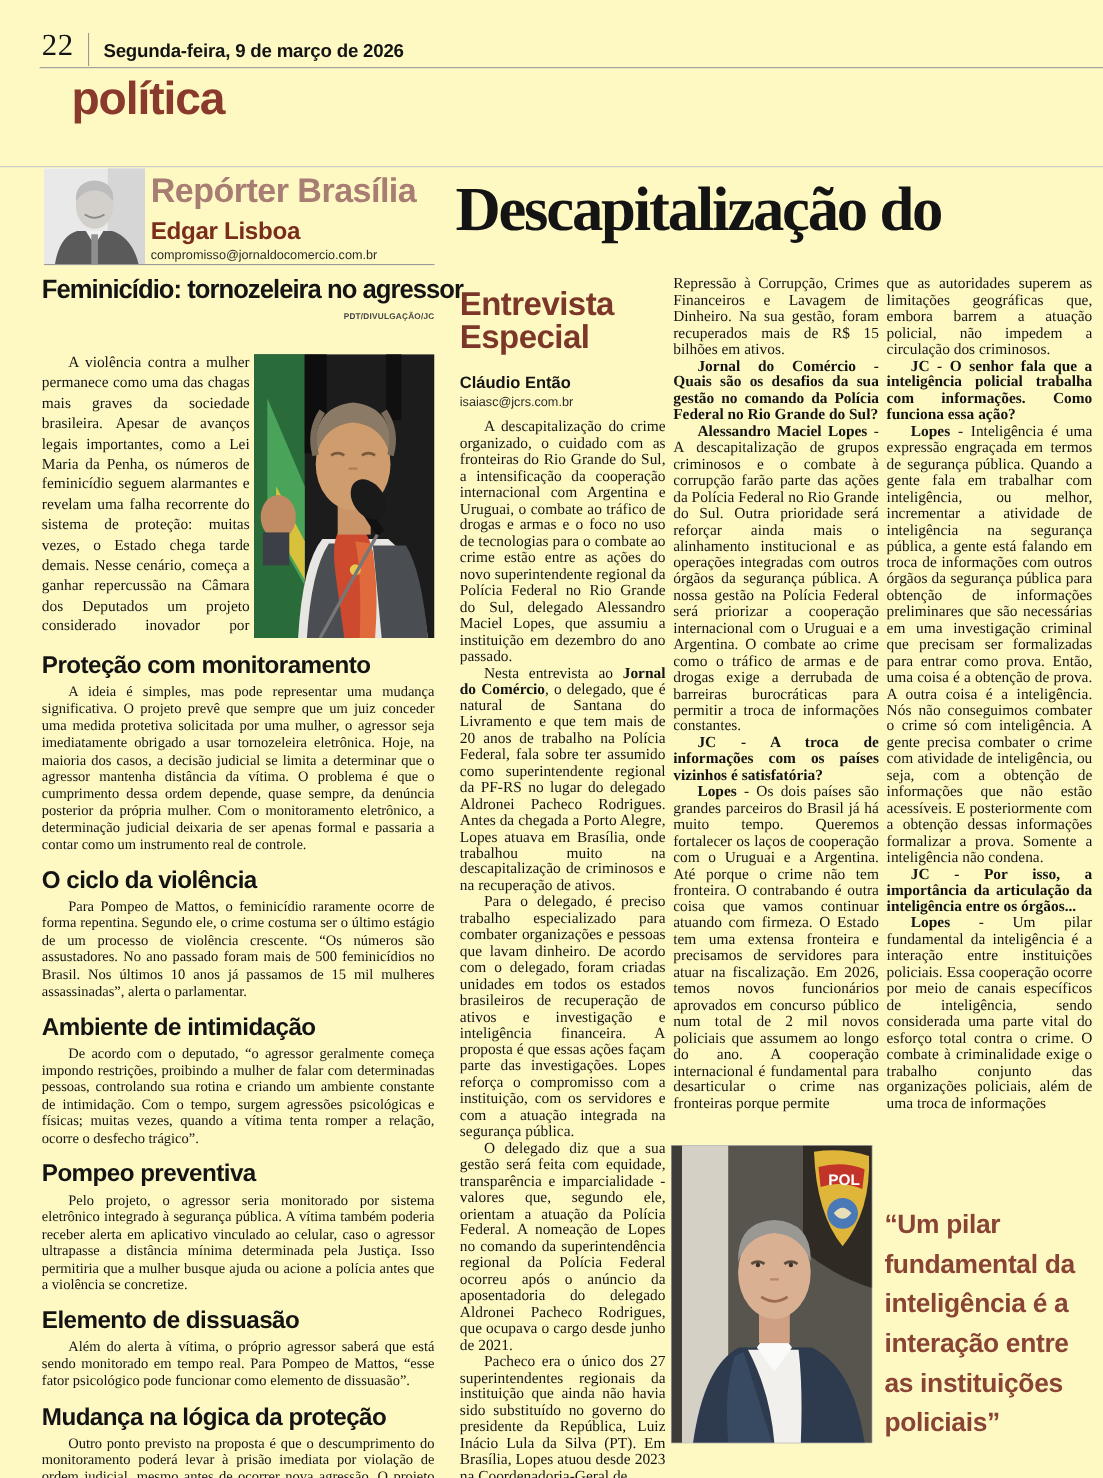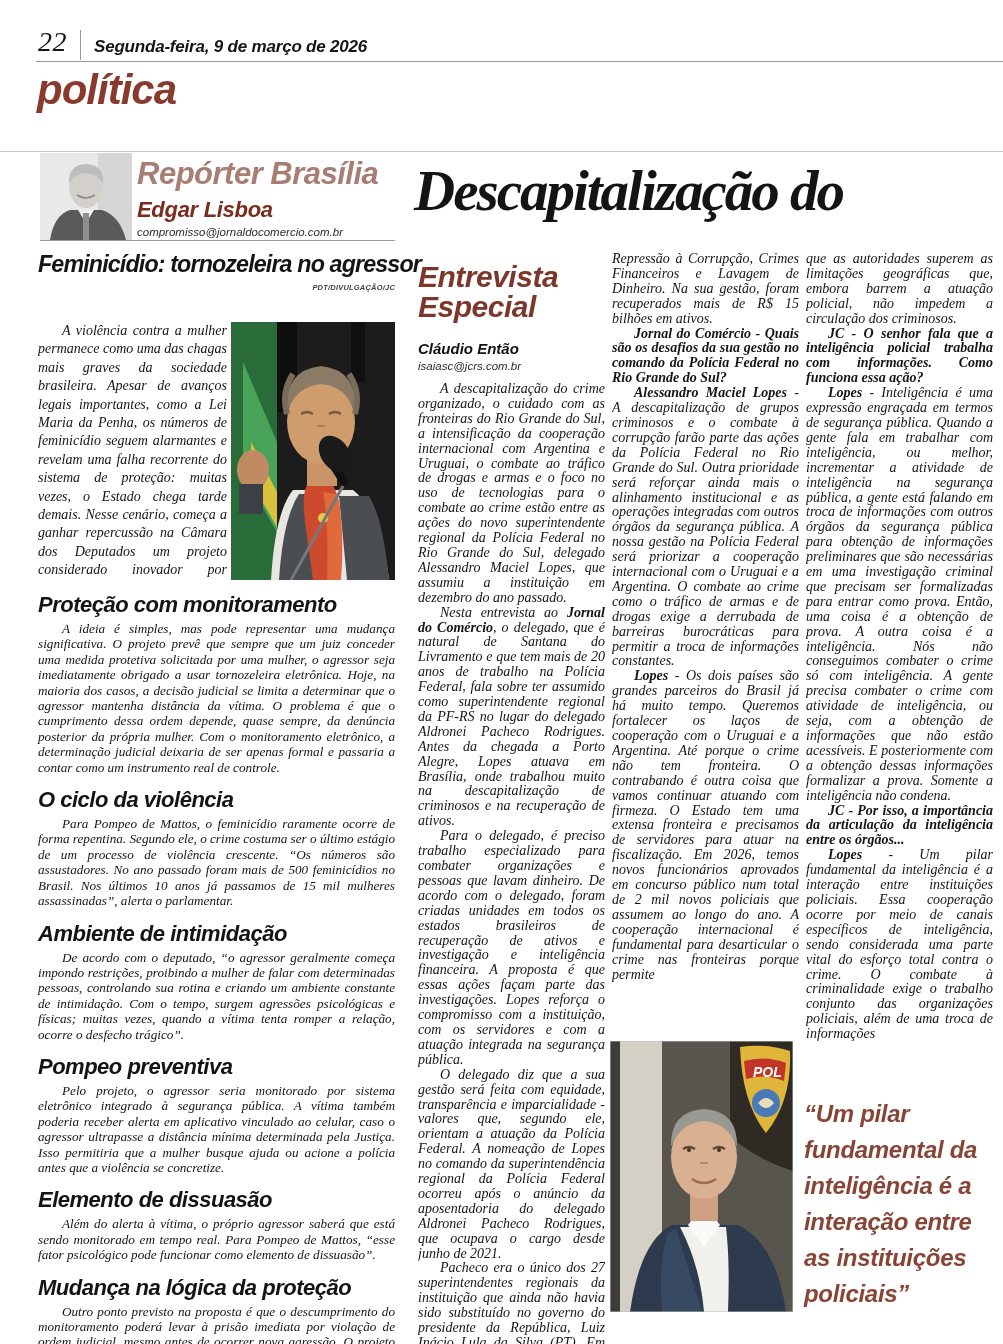--- a/index.html
+++ b/index.html
@@ -1,18 +1,18 @@
 <!DOCTYPE html>
 <html><head>
 <meta charset="utf-8">
 <style>
   html,body{margin:0;padding:0;}
   body{background:#e9e9e9;}
-  .page{position:relative;width:1003px;height:1344px;background:#ffffff;margin:0 auto;
-        font-family:"Liberation Serif",serif;color:#141414;overflow:hidden;font-style:italic;}
+  .page{position:relative;width:1003px;height:1344px;background:#fef9c3;margin:0 auto;
+        font-family:"Liberation Serif",serif;color:#141414;overflow:hidden;}
   .abs{position:absolute;}
   .rule{position:absolute;background:#9a9a9a;height:1px;}
   .rule.light{background:#c8c8c8;}
   .sans{font-family:"Liberation Sans",sans-serif;}
 
   
   .pagenum{left:38px;top:26px;font-size:28px;font-weight:400;letter-spacing:.5px;}
   .hdr-divider{left:80px;top:30px;width:1px;height:30px;background:#999;}
   .hdr-date{left:94px;top:37px;font-size:17px;font-weight:bold;letter-spacing:-0.2px;}
   .section-label{left:37px;top:66px;font-size:42px;font-weight:bold;letter-spacing:-1px;}
@@ -61,21 +61,21 @@
 </style>
 </head>
 <body>
 
 <div class="page">
 
   <div class="abs pagenum">22</div>
   <div class="abs hdr-divider"></div>
   <div class="abs hdr-date sans">Segunda-feira, 9 de março de 2026</div>
   <div class="rule" style="left:36px;top:61px;width:967px;"></div>
-  <div class="abs section-label sans" style="color:#8a3a2c;">política</div>
+  <div class="abs section-label sans" style="color:#8a3a2c;margin-left:28px;">política</div>
   <div class="rule light" style="left:0;top:151px;width:1003px;"></div>
 
   <div class="abs rep-photo">
     <svg width="92" height="87" viewBox="0 0 92 87" xmlns="http://www.w3.org/2000/svg">
       <rect width="92" height="87" fill="#ffffff"></rect>
       <rect x="0" y="0" width="92" height="87" fill="#e9e9e9"></rect>
       <rect x="58" y="0" width="34" height="87" fill="#d6d6d6"></rect>
       <path d="M10 87 Q14 62 30 57 L62 57 Q80 63 86 87 Z" fill="#5a5a5a"></path>
       <path d="M38 57 L46 70 L54 57 Z" fill="#f2f2f2"></path>
       <rect x="43" y="60" width="6" height="27" fill="#8f8f8f"></rect>
@@ -153,20 +153,21 @@
     <p><span>Nesta entrevista ao </span><span class="lead">Jornal do Comércio</span><span>, o delegado, que é natural de Santana do Livramento e que tem mais de 20 anos de trabalho na Polícia Federal, fala sobre ter assumido como superintendente regional da PF-RS no lugar do delegado Aldronei Pacheco Rodrigues. Antes da chegada a Porto Alegre, Lopes atuava em Brasília, onde trabalhou muito na descapitalização de criminosos e na recuperação de ativos.</span></p>
     <p>Para o delegado, é preciso trabalho especializado para combater organizações e pessoas que lavam dinheiro. De acordo com o delegado, foram criadas unidades em todos os estados brasileiros de recuperação de ativos e investigação e inteligência financeira. A proposta é que essas ações façam parte das investigações. Lopes reforça o compromisso com a instituição, com os servidores e com a atuação integrada na segurança pública.</p>
     <p>O delegado diz que a sua gestão será feita com equidade, transparência e imparcialidade - valores que, segundo ele, orientam a atuação da Polícia Federal. A nomeação de Lopes no comando da superintendência regional da Polícia Federal ocorreu após o anúncio da aposentadoria do delegado Aldronei Pacheco Rodrigues, que ocupava o cargo desde junho de 2021.</p>
     <p>Pacheco era o único dos 27 superintendentes regionais da instituição que ainda não havia sido substituído no governo do presidente da República, Luiz Inácio Lula da Silva (PT). Em Brasília, Lopes atuou desde 2023 na Coordenadoria-Geral de</p>
   </div>
 
   <div class="col col2">
     <p class="noind">Repressão à Corrupção, Crimes Financeiros e Lavagem de Dinheiro. Na sua gestão, foram recuperados mais de R$ 15 bilhões em ativos.</p>
     <p class="q">Jornal do Comércio - Quais são os desafios da sua gestão no comando da Polícia Federal no Rio Grande do Sul?</p>
     <p><span class="lead">Alessandro Maciel Lopes</span><span> - A descapitalização de grupos criminosos e o combate à corrupção farão parte das ações da Polícia Federal no Rio Grande do Sul. Outra prioridade será reforçar ainda mais o alinhamento institucional e as operações integradas com outros órgãos da segurança pública. A nossa gestão na Polícia Federal será priorizar a cooperação internacional com o Uruguai e a Argentina. O combate ao crime como o tráfico de armas e de drogas exige a derrubada de barreiras burocráticas para permitir a troca de informações constantes.</span></p>
+    <p class="q">JC - A troca de informações com os países vizinhos é satisfatória?</p>
     <p><span class="lead">Lopes</span><span> - Os dois países são grandes parceiros do Brasil já há muito tempo. Queremos fortalecer os laços de cooperação com o Uruguai e a Argentina. Até porque o crime não tem fronteira. O contrabando é outra coisa que vamos continuar atuando com firmeza. O Estado tem uma extensa fronteira e precisamos de servidores para atuar na fiscalização. Em 2026, temos novos funcionários aprovados em concurso público num total de 2 mil novos policiais que assumem ao longo do ano. A cooperação internacional é fundamental para desarticular o crime nas fronteiras porque permite</span></p>
   </div>
 
   <div class="col col3">
     <p class="noind">que as autoridades superem as limitações geográficas que, embora barrem a atuação policial, não impedem a circulação dos criminosos.</p>
     <p class="q">JC - O senhor fala que a inteligência policial trabalha com informações. Como funciona essa ação?</p>
     <p><span class="lead">Lopes</span><span> - Inteligência é uma expressão engraçada em termos de segurança pública. Quando a gente fala em trabalhar com inteligência, ou melhor, incrementar a atividade de inteligência na segurança pública, a gente está falando em troca de informações com outros órgãos da segurança pública para obtenção de informações preliminares que são necessárias em uma investigação criminal que precisam ser formalizadas para entrar como prova. Então, uma coisa é a obtenção de prova. A outra coisa é a inteligência. Nós não conseguimos combater o crime só com inteligência. A gente precisa combater o crime com atividade de inteligência, ou seja, com a obtenção de informações que não estão acessíveis. E posteriormente com a obtenção dessas informações formalizar a prova. Somente a inteligência não condena.</span></p>
     <p class="q">JC - Por isso, a importância da articulação da inteligência entre os órgãos...</p>
     <p><span class="lead">Lopes</span><span> - Um pilar fundamental da inteligência é a interação entre instituições policiais. Essa cooperação ocorre por meio de canais específicos de inteligência, sendo considerada uma parte vital do esforço total contra o crime. O combate à criminalidade exige o trabalho conjunto das organizações policiais, além de uma troca de informações</span></p>
   </div>

